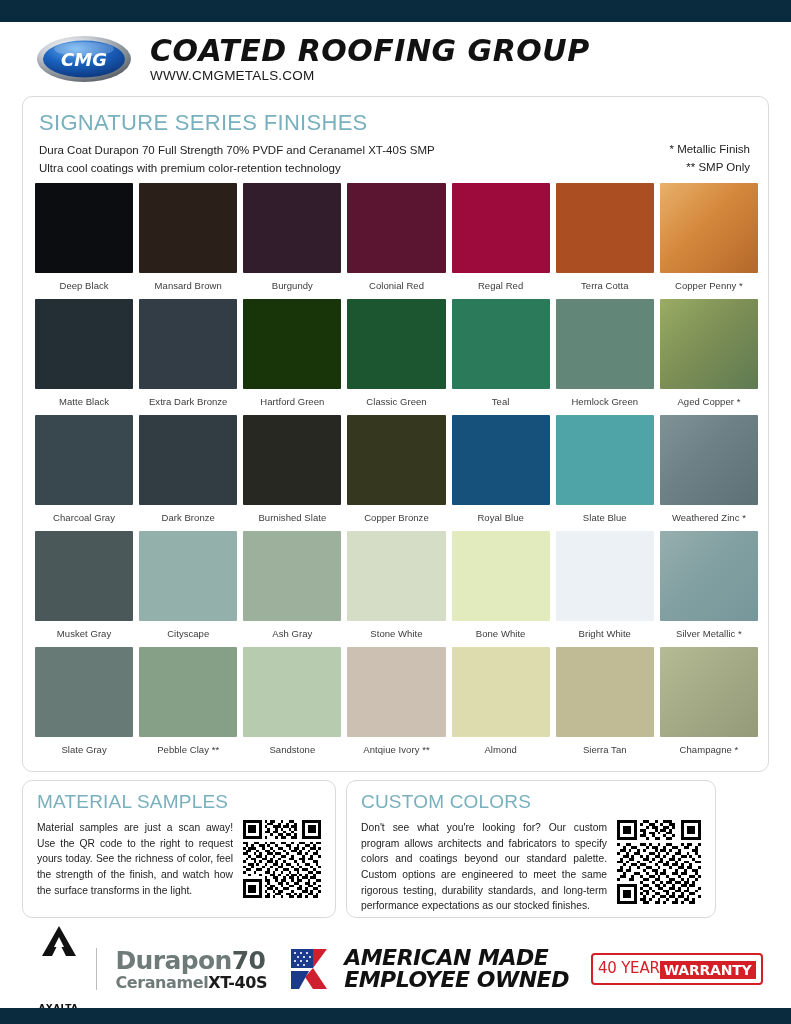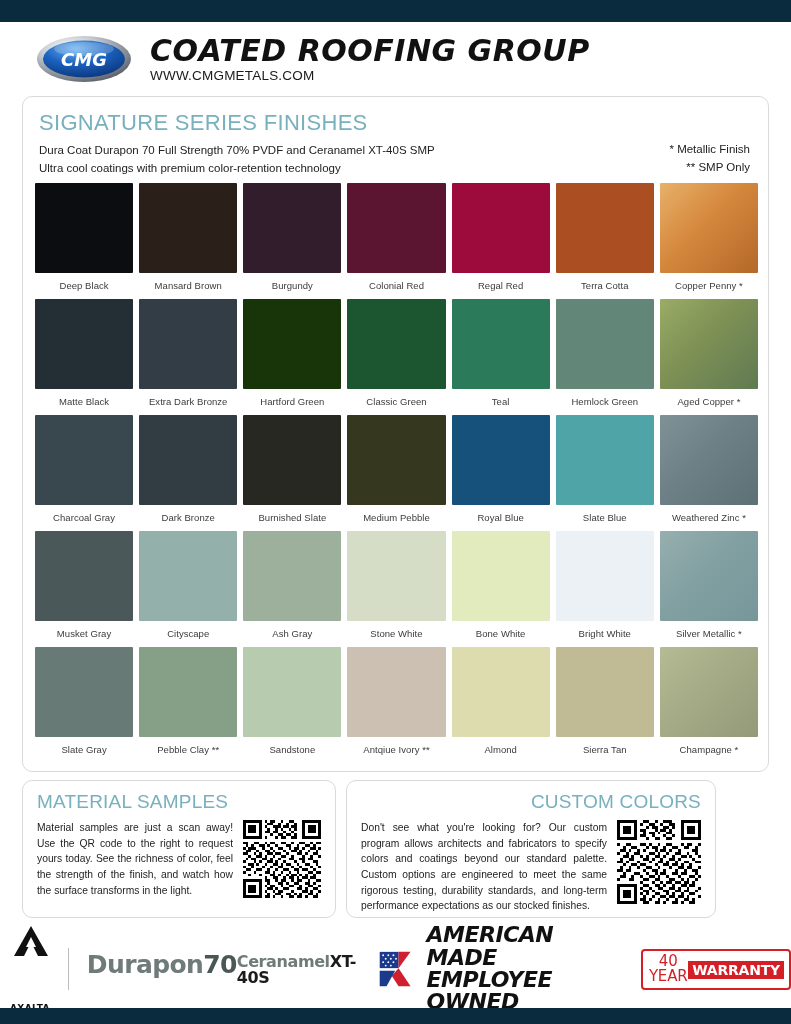--- a/index.html
+++ b/index.html
@@ -76,21 +76,21 @@
   
   .info-row {
     position: absolute; left: 22px; top: 780px; width: 747px; height: 138px;
     display: flex; gap: 10px;
   }
   .info-box {
     border: 1px solid #d8dadb; border-radius: 10px; background: #fff;
     padding: 11px 14px 10px 14px; display: flex; flex-direction: column;
   }
   .info-box.samples { width: 314px; }
-  .info-box.custom  { width: 370px; align-items: flex-end; }
+  .info-box.custom  { width: 370px; }
   .info-title {
     font-size: 19px; color: #79b0bd; font-weight: normal;
     letter-spacing: 0.2px; line-height: 1.05; margin-bottom: 8px;
   }
   .info-body { display: flex; gap: 10px; flex: 1; }
   .info-text {
     font-size: 10.3px; line-height: 1.52; color: #1d1d1d;
     text-align: justify; flex: 1;
   }
   .qr { width: 78px; height: 78px; flex: none; align-self: flex-start; }
@@ -103,21 +103,21 @@
   }
   .f-item { display: flex; align-items: center; }
 
   .axalta { display: flex; align-items: center; gap: 8px; margin-left: 10px;}
   .axalta-mark { display: flex; flex-direction: column; align-items: flex-end; gap: 45px; }
   .axalta-word {
     font-size: 9px; font-weight: bold; letter-spacing: 0.4px;
     color: #111; margin-top: 1px; font-family: "DejaVu Sans", sans-serif;
   }
   .divider-v { width: 1px; height: 42px; background: #bcbcbc; margin: 0 10px; }
-  .durapon-block { display: flex; flex-direction: row; line-height: 1; }
+  .durapon-block { display: flex; flex-direction: column; line-height: 1; }
   .durapon {
     font-size: 25px; font-weight: bold; color: #6f7b79;
     font-family: "DejaVu Sans", sans-serif; letter-spacing: -0.6px;
   }
   .durapon b { color: #4a5755; }
   .ceranamel {
     font-size: 16px; font-weight: bold; color: #6f7b79;
     font-family: "DejaVu Sans", sans-serif; letter-spacing: -0.4px; margin-top: 2px;
   }
   .ceranamel b { color: #1b1b1b; }
@@ -260,21 +260,21 @@
         <div class="cell">
           <div class="chip" style="background: rgb(50, 60, 67);"></div>
           <div class="chip-label">Dark Bronze</div>
         </div>
         <div class="cell">
           <div class="chip" style="background: rgb(38, 40, 33);"></div>
           <div class="chip-label">Burnished Slate</div>
         </div>
         <div class="cell">
           <div class="chip" style="background: rgb(53, 55, 30);"></div>
-          <div class="chip-label">Medium Pebble</div>
+          <div class="chip-label">Copper Bronze</div>
         </div>
         <div class="cell">
           <div class="chip" style="background: rgb(22, 81, 124);"></div>
           <div class="chip-label">Royal Blue</div>
         </div>
         <div class="cell">
           <div class="chip" style="background: rgb(79, 164, 168);"></div>
           <div class="chip-label">Slate Blue</div>
         </div>
         <div class="cell">

